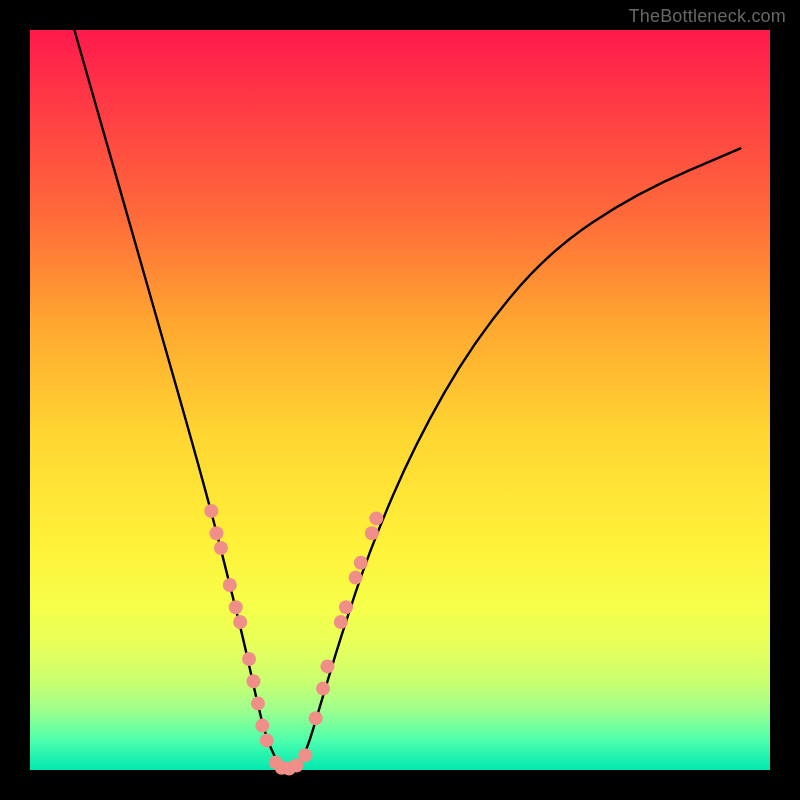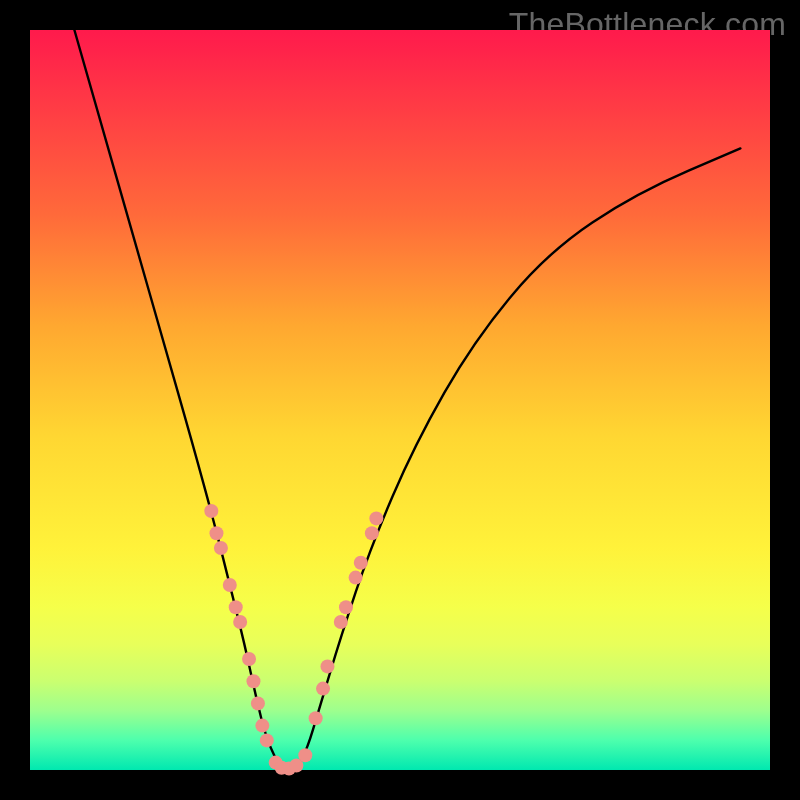--- a/index.html
+++ b/index.html
@@ -36,21 +36,21 @@
       #9dff8e 92%,
       #4dffad 96%,
       #00e8b0 100%
     );
   }
   .attrib {
     position: absolute;
     top: 6px;
     right: 14px;
     color: #666;
-    font-size: 32px;
+    font-size: 18px;
     font-weight: 500;
     letter-spacing: 0.2px;
   }
   svg.curve {
     position: absolute;
     left: 0;
     top: 0;
     width: 740px;
     height: 740px;
     overflow: visible;

